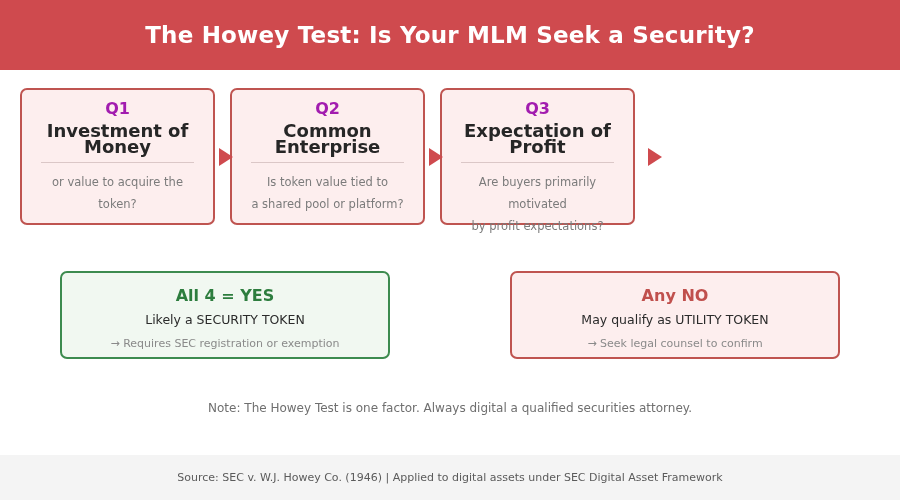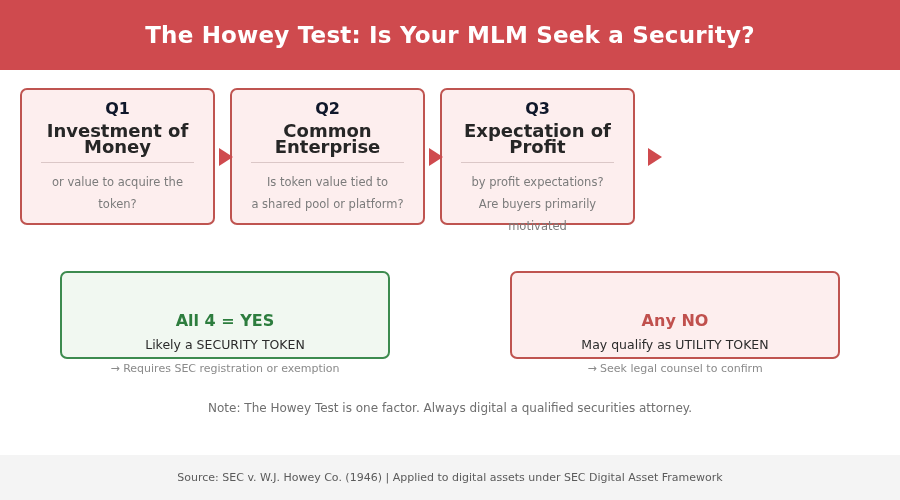--- a/index.html
+++ b/index.html
@@ -54,21 +54,21 @@
     border-radius: 7px;
     padding: 9px 11px 0 11px;
   }
   .qcard.c0 { left: 0px; }
   .qcard.c1 { left: 210px; }
   .qcard.c2 { left: 420px; }
   .qcard.c3 { left: 640px; }
 
   .q-num {
     text-align: center;
-    color: #0f172a;
+    color: #a21caf;
     font-size: 16px;
     font-weight: bold;
     line-height: 20px;
     margin-bottom: 4px;
   }
   .q-title {
     text-align: center;
     color: #262626;
     font-size: 18px;
     font-weight: bold;
@@ -123,21 +123,20 @@
     width: 330px;
     height: 88px;
     background: #fdeeee;
     border: 2px solid #bf5450;
   }
   .outcome-head {
     text-align: center;
     font-size: 16px;
     font-weight: bold;
     line-height: 22px;
-    margin-top: 25px;
   }
   .outcome-yes .outcome-head { color: #2d7d3e; }
   .outcome-no .outcome-head { color: #c0504d; }
   .outcome-sub {
     text-align: center;
     color: #2b2b2b;
     font-size: 12.5px;
     line-height: 26px;
   }
   .outcome-note {
@@ -201,22 +200,22 @@
       <span>Is token value tied to</span>
       <span>a shared pool or platform?</span>
     </div>
   </div>
 
   <div class="qcard c2">
     <div class="q-num">Q3</div>
     <div class="q-title">Expectation of Profit</div>
     <div class="q-divider"></div>
     <div class="q-text">
+      <span>Are buyers primarily motivated</span>
       <span>by profit expectations?</span>
-      <span>Are buyers primarily motivated</span>
     </div>
   </div>
 
 
 </div>
 
 <div class="arrow a0"></div>
 <div class="arrow a1"></div>
 <div class="arrow a2"></div>
 

